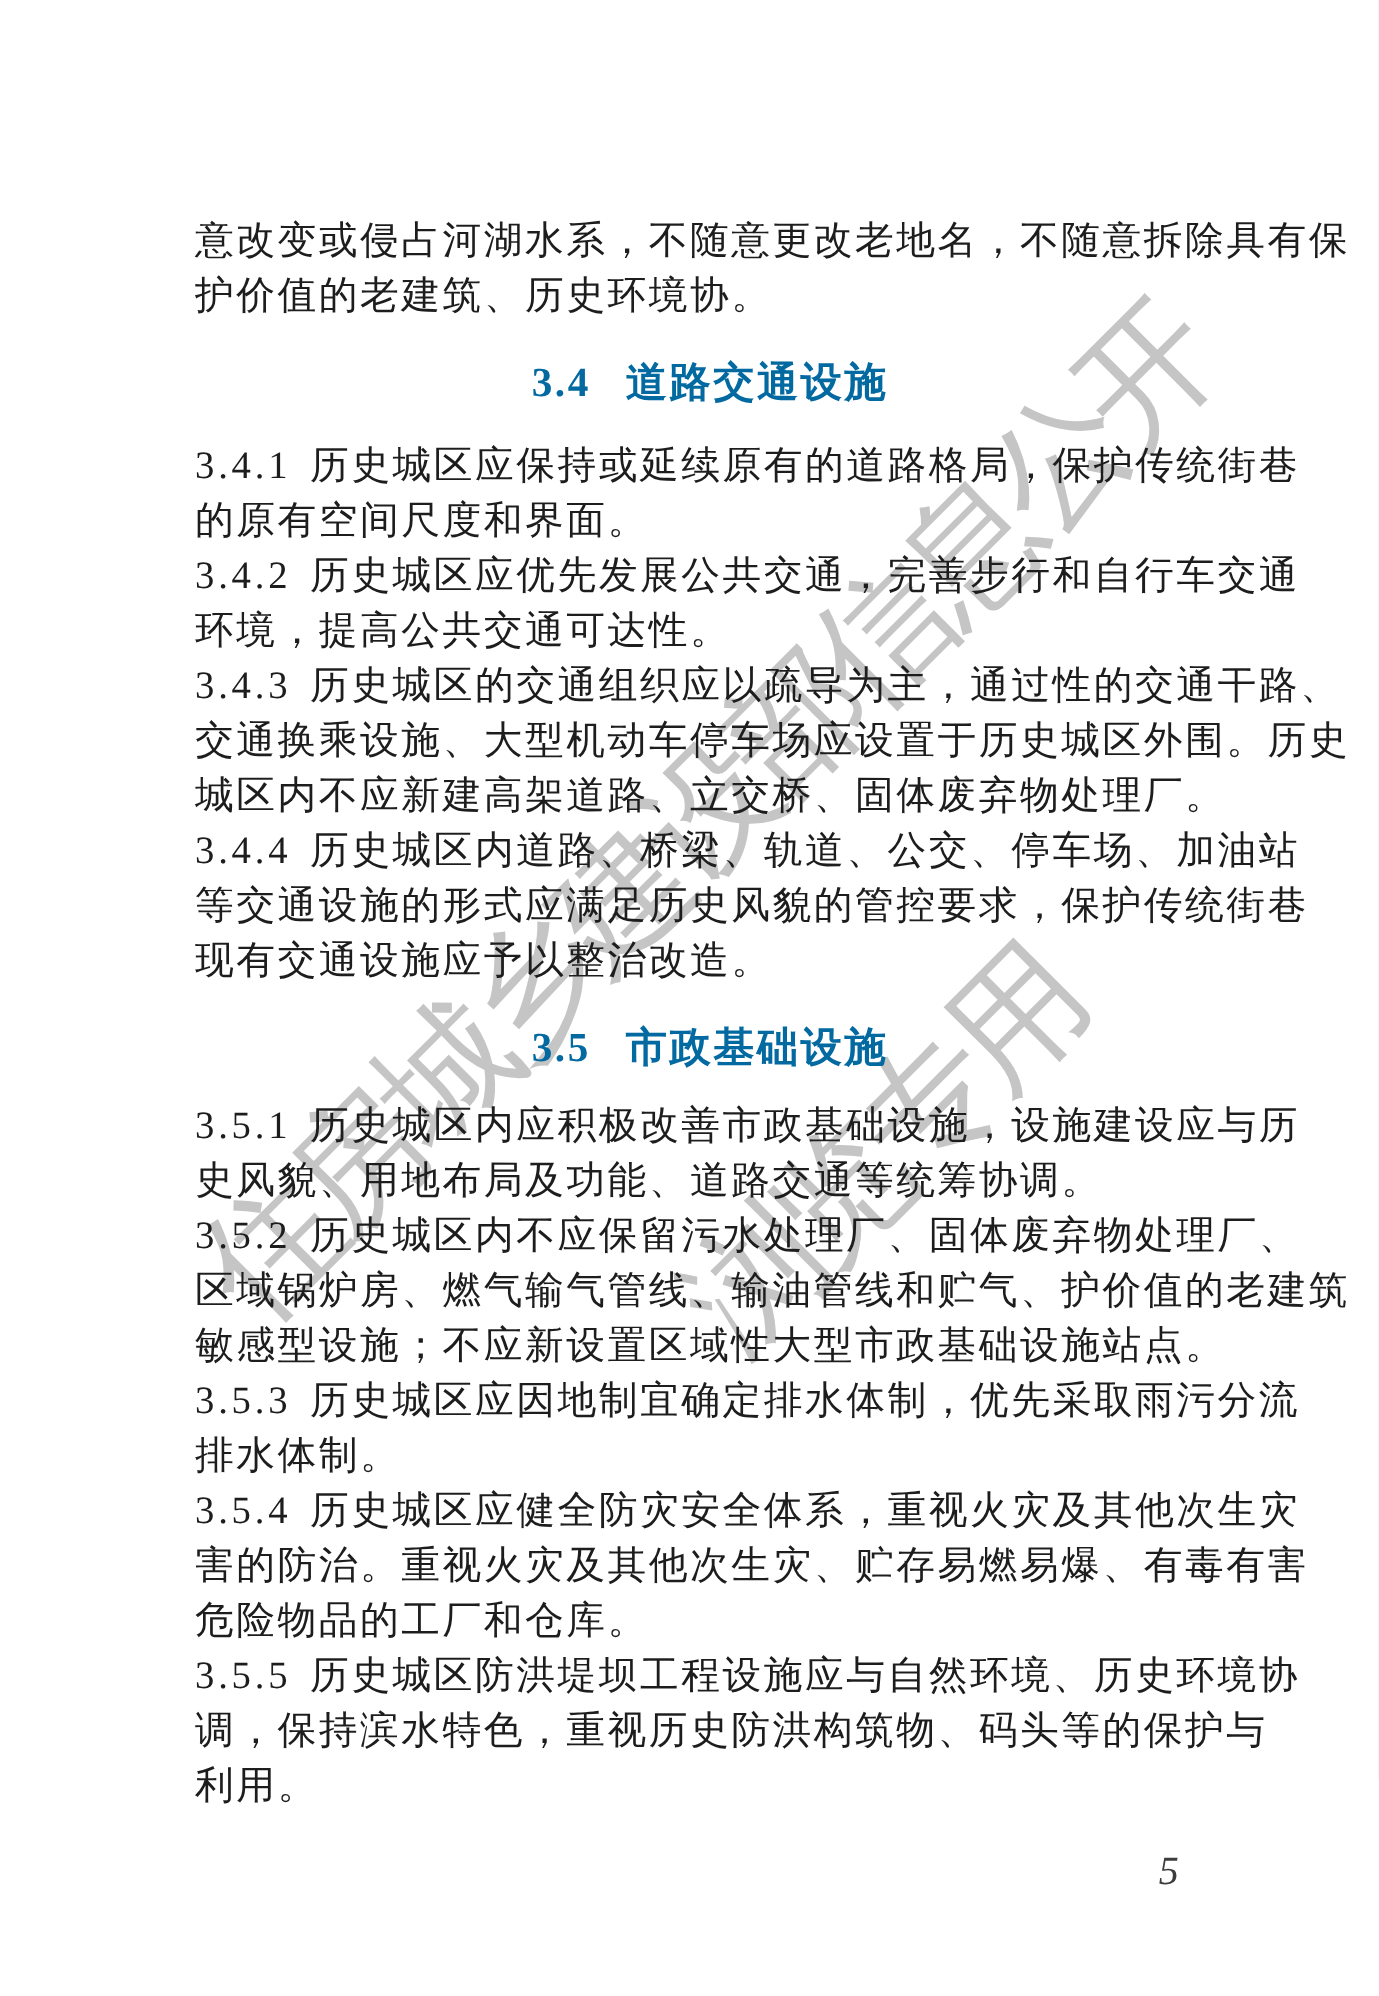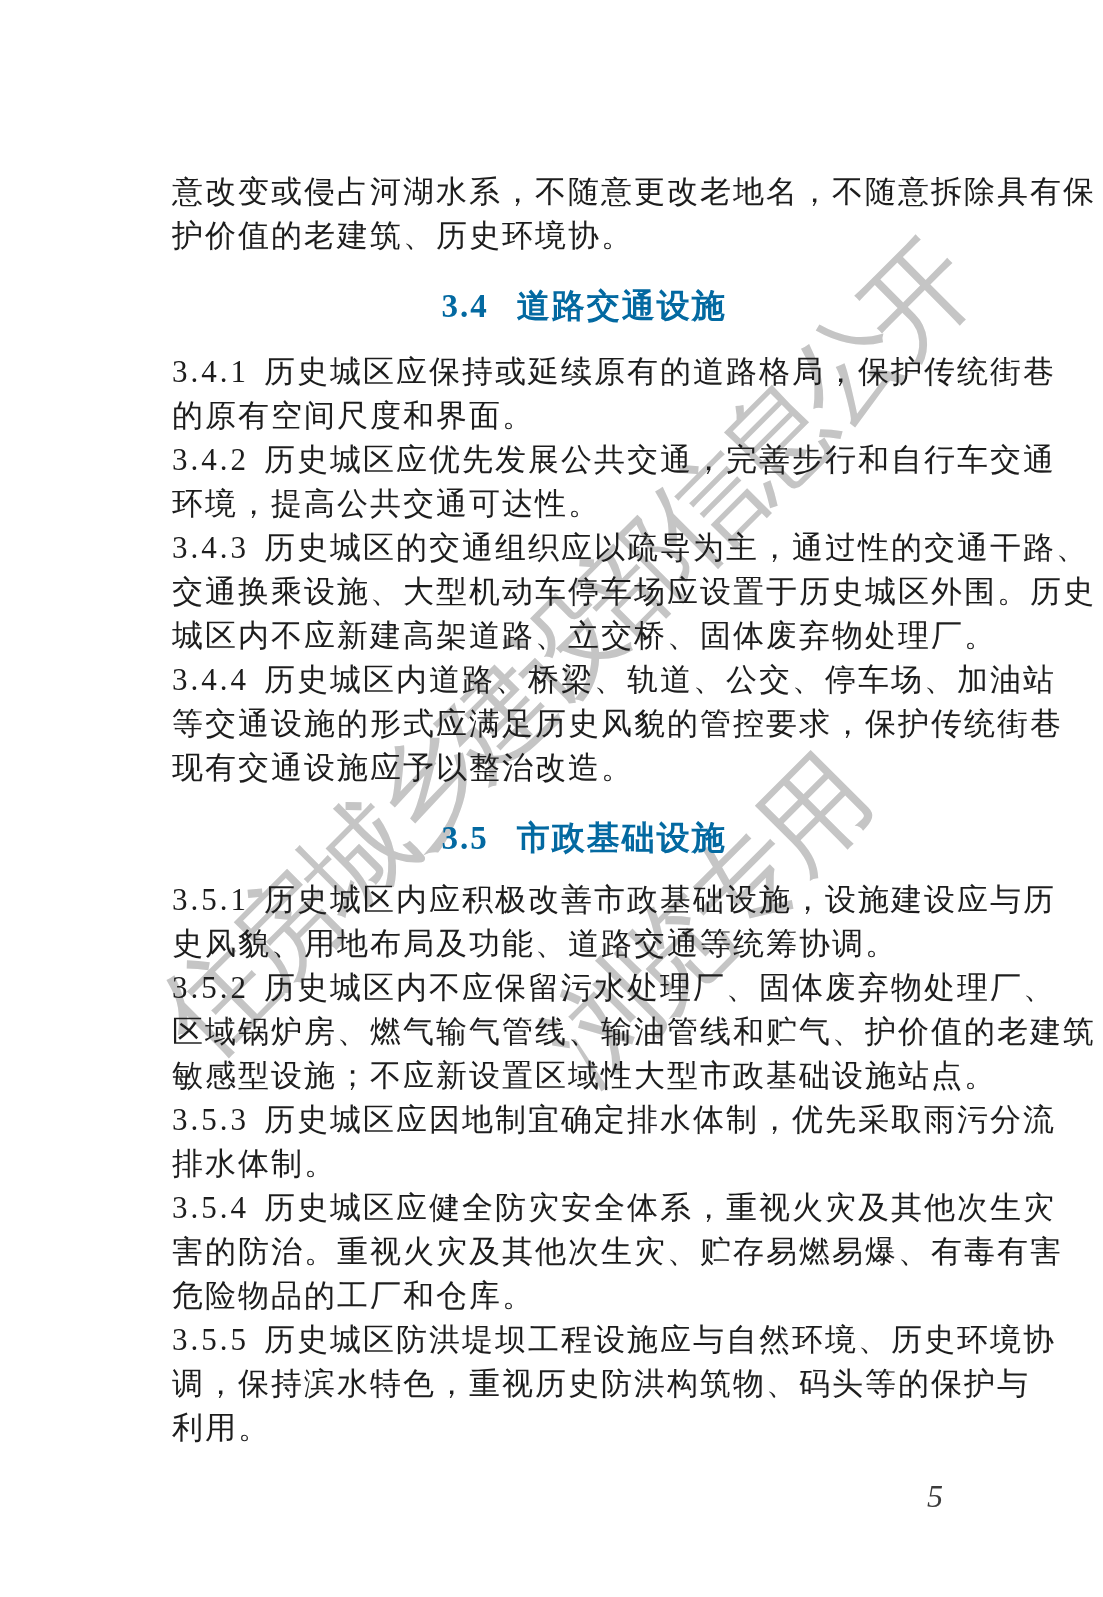--- a/index.html
+++ b/index.html
@@ -24,21 +24,21 @@
     font-family:"Liberation Serif", serif;
     pointer-events:none;
     user-select:none;
     z-index:1;
   }
   .wm1 { left:128px; top:985px; }
   .wm2 { left:515px; top:1010px; }
   
   .textblock {
     position:absolute;
-    left:172px; top:170px;
+    left:156px; top:170px;
     width:930px;
     z-index:2;
   }
   .line {
     margin:0;
     height:44px;
     line-height:44px;
     font-size:31px;
     letter-spacing:2px;
     white-space:nowrap;

